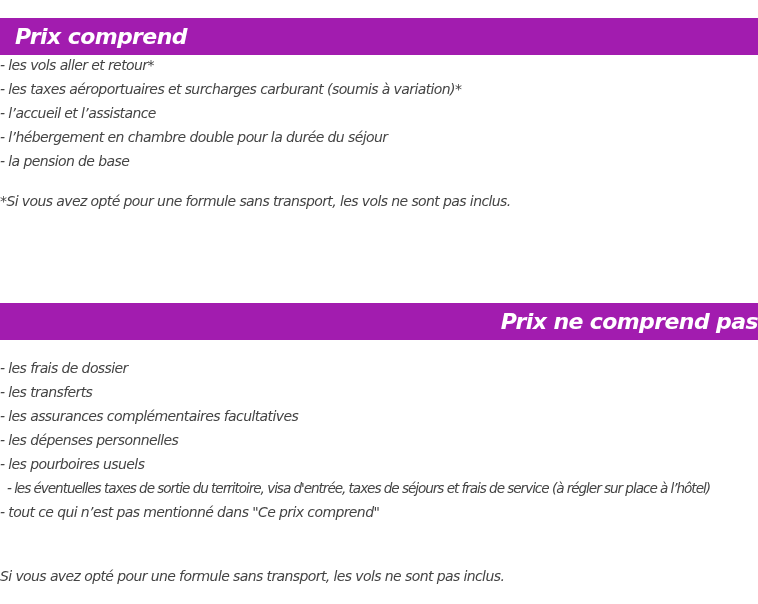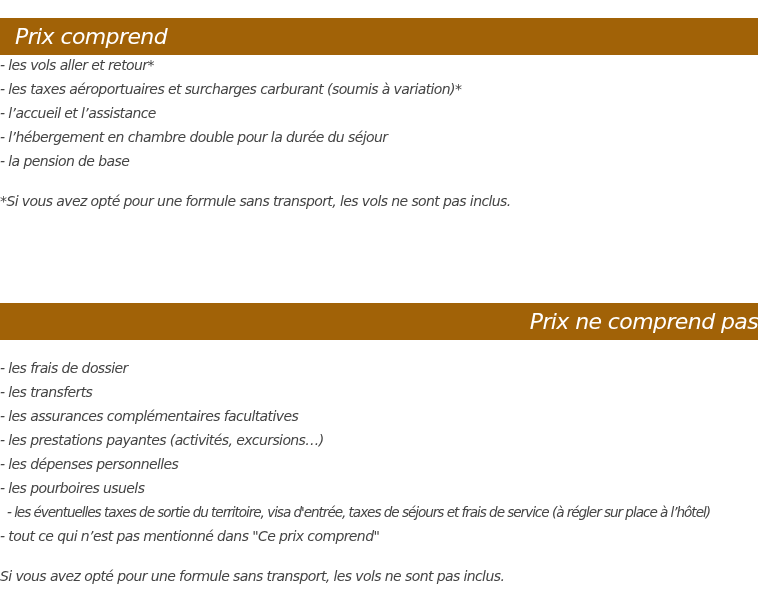--- a/index.html
+++ b/index.html
@@ -13,27 +13,27 @@
       overflow: hidden;
       font-family: "DejaVu Sans", sans-serif;
       color: #444444;
       position: relative;
     }
     .section-header {
       position: absolute;
       left: 0;
       width: 758px;
       height: 37px;
-      background: #a16207;
+      background: #a21caf;
       color: #ffffff;
       box-sizing: border-box;
       padding-left: 15px;
       font-family: "DejaVu Sans", sans-serif;
       font-style: italic;
-      font-weight: normal;
+      font-weight: bold;
       font-size: 22px;
       line-height: 37px;
       letter-spacing: -0.6px;
       white-space: nowrap;
     }
     .list {
       position: absolute;
       left: 0;
       margin: 0;
       padding: 0;
@@ -81,20 +81,19 @@
   </ul>
   <p id="s1-note" class="note" style="margin:0;">*Si vous avez opté pour une formule sans transport, les vols ne sont pas inclus.</p>
 </section>
 
 <section>
   <h2 id="s2-header" class="section-header" style="margin:0;text-align:right;">Prix ne comprend pas</h2>
   <ul id="s2-list" class="list">
     <li>- les frais de dossier</li>
     <li>- les transferts</li>
     <li>- les assurances complémentaires facultatives</li>
-    <li>- les prestations payantes (activités, excursions…)</li>
     <li>- les dépenses personnelles</li>
     <li>- les pourboires usuels</li>
     <li class="long">- les éventuelles taxes de sortie du territoire, visa d'entrée, taxes de séjours et frais de service (à régler sur place à l’hôtel)</li>
     <li>- tout ce qui n’est pas mentionné dans "Ce prix comprend"</li>
   </ul>
   <p id="s2-note" class="note" style="margin:0;">Si vous avez opté pour une formule sans transport, les vols ne sont pas inclus.</p>
 </section>
 
 </body></html>

